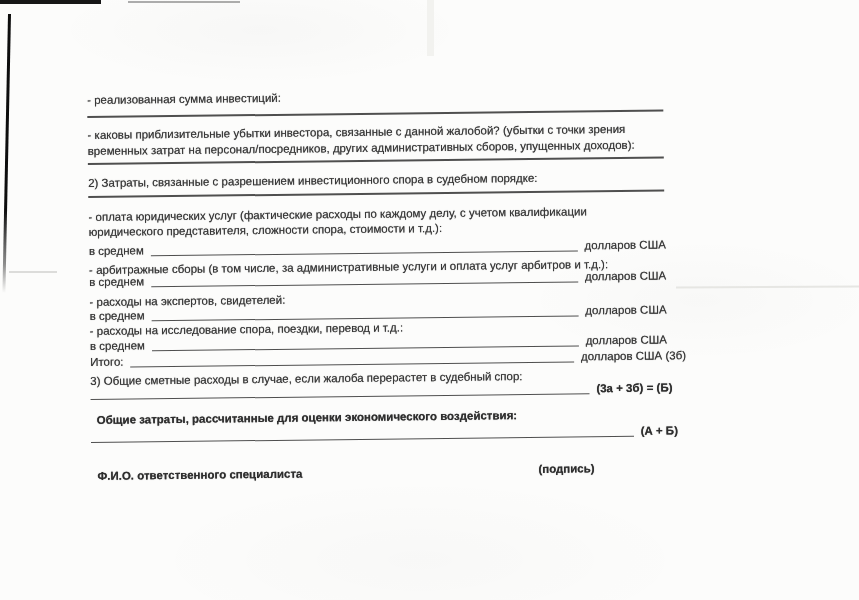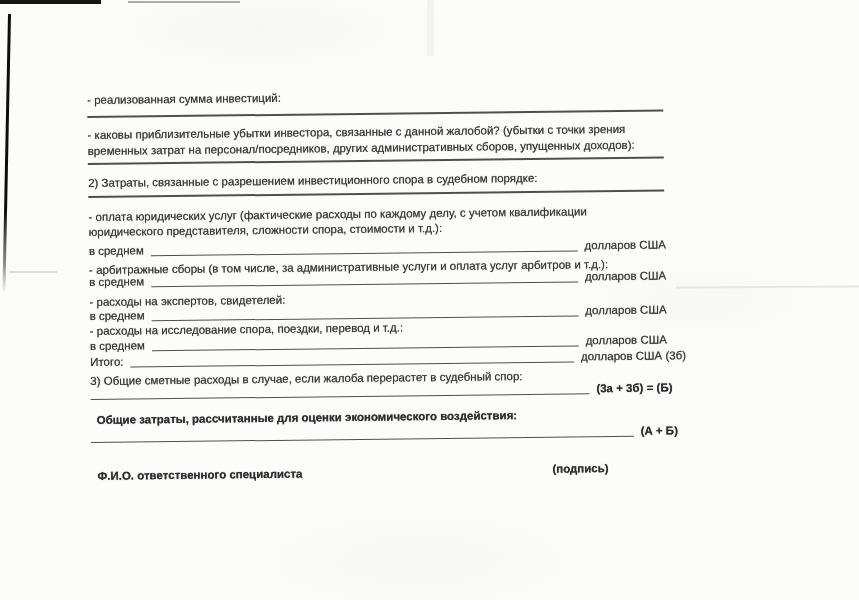--- a/index.html
+++ b/index.html
@@ -105,16 +105,16 @@
       <span class="lbl b">(3а + 3б) = (Б)</span>
     </div>
 
     <div class="t b" style="left:92px;top:415px">Общие затраты, рассчитанные для оценки экономического воздействия:</div>
     <div class="row" style="left:86px;top:432px;width:587px;height:13px">
       <span class="fill nolm"></span>
       <span class="lbl b">(А + Б)</span>
     </div>
 
     <div class="t b" style="left:92px;top:471px">Ф.И.О. ответственного специалиста</div>
-    <div class="t b" style="left:547px;top:469px">(подпись)</div>
+    <div class="t b" style="left:533px;top:469px">(подпись)</div>
 
   </div>
 </div>
 
 </body></html>

